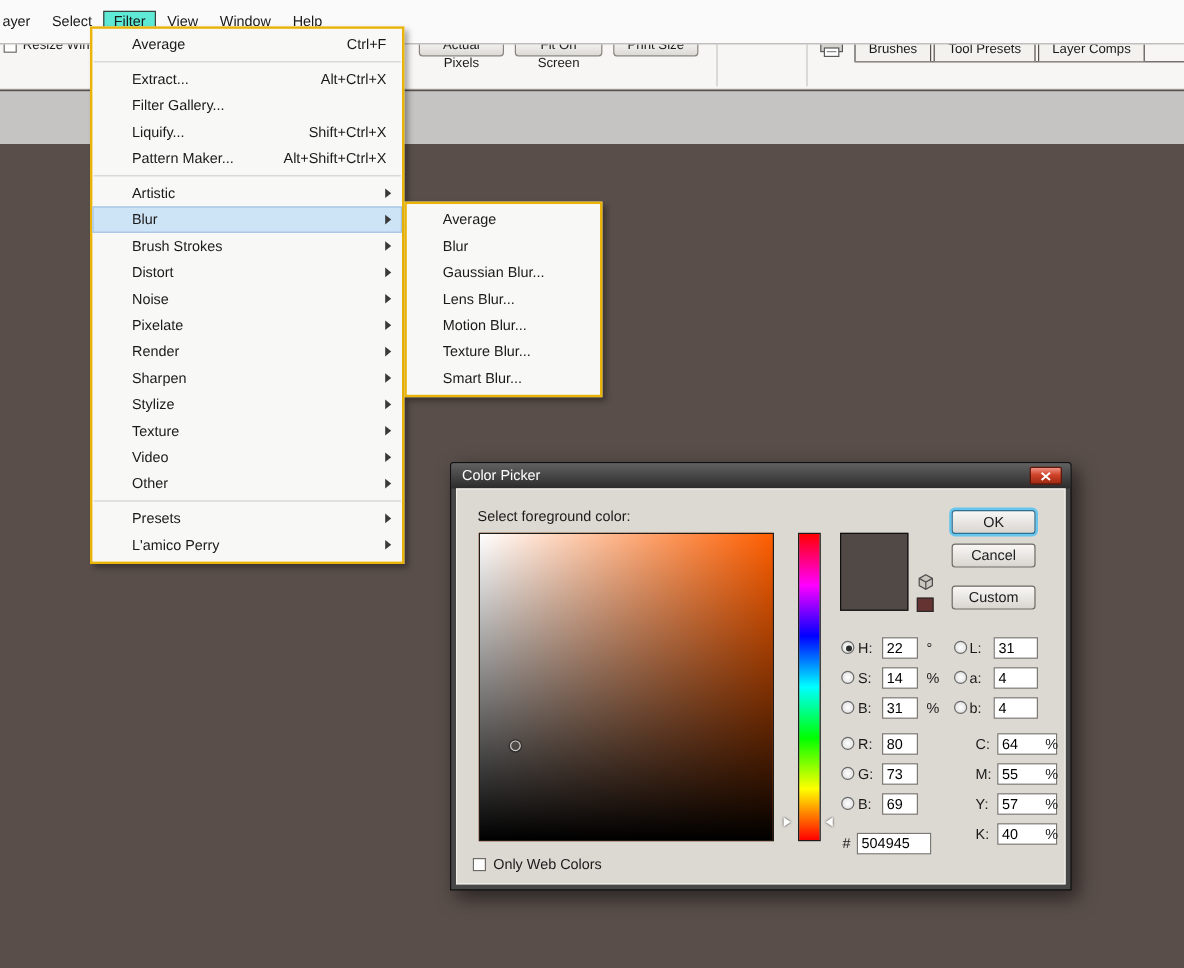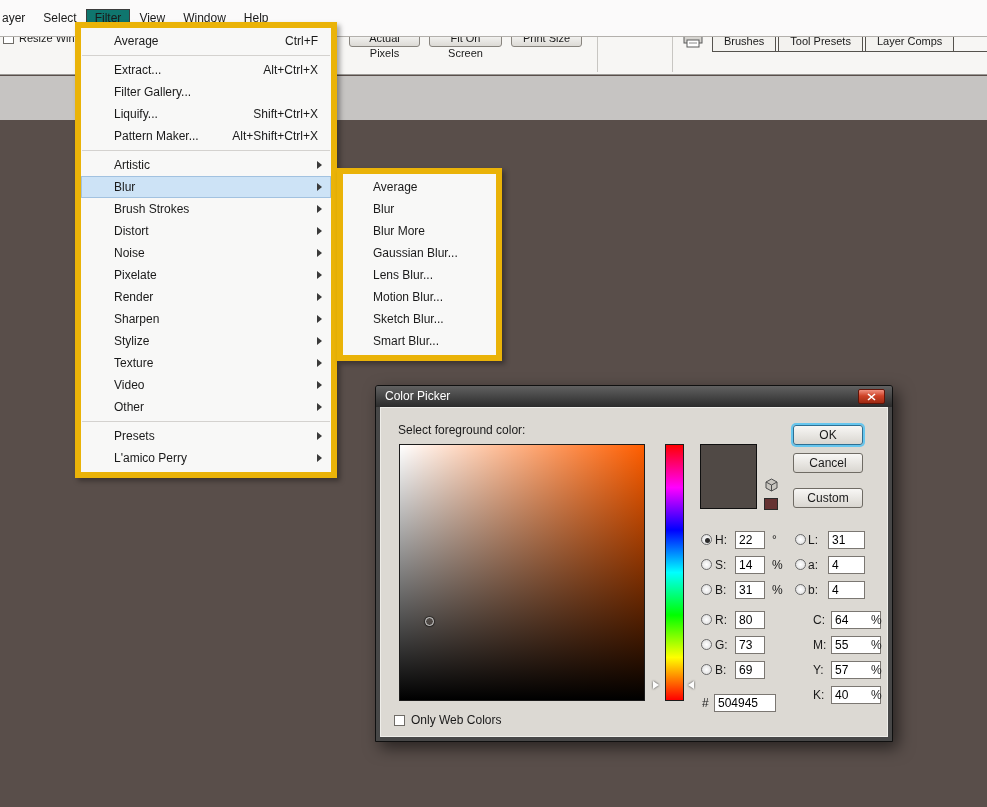--- a/index.html
+++ b/index.html
@@ -3,37 +3,37 @@
 <meta charset="utf-8">
 <style>
   * { margin:0; padding:0; box-sizing:border-box; }
   html,body { width:987px; height:807px; overflow:hidden; }
   body { position:relative; background:#594e4a; font-family:"Liberation Sans", sans-serif; font-size:12px; color:#1a1a1a; }
 
   
   .menubar { position:absolute; top:0; left:0; width:987px; height:37px; background:#fbfafa; border-bottom:1px solid #b3b0ac; display:flex; align-items:center; z-index:20; }
   .mb-item { padding:2px 9px; white-space:nowrap; }
   .mb-item.first { margin-left:-7px; }
-  .mb-item.active { border:1px solid #3c3c3c; background:#0f766e; padding:1px 8px; }
+  .mb-item.active { border:1px solid #3c3c3c; background:#5eead4; padding:1px 8px; }
 
   
   .optionsbar { position:absolute; top:22px; left:0; width:987px; height:53px; background:#f7f6f4; border-bottom:1px solid #9b9995; z-index:10; }
   .resize-row { position:absolute; left:3px; top:10px; display:flex; align-items:center; gap:5px; font-size:11px; white-space:nowrap; }
   .checkbox { display:inline-block; width:11px; height:11px; background:#fff; border:1px solid #6f6c67; }
   .ob-btn { position:absolute; top:8px; height:17px; background:linear-gradient(#ffffff,#dcdad5); border:1px solid #88847e; border-radius:3px; font-size:11px; line-height:15px; padding:0 9px; text-align:center; }
   .ob-sep { position:absolute; top:2px; width:1px; height:48px; background:#c8c6c2; }
   .palette-tabs { position:absolute; left:712px; top:11px; right:0; height:19px; border-bottom:1px solid #55524d; display:flex; align-items:flex-end; }
   .ptab { height:19px; line-height:17px; padding:0 11px; font-size:11px; background:#f3f2ef; border:1px solid #55524d; border-bottom:none; margin-right:2px; white-space:nowrap; }
 
   
   .graystrip { position:absolute; top:76px; left:0; width:987px; height:44px; background:#c6c4c2; }
   .canvas { position:absolute; top:120px; left:0; width:987px; height:687px; background:#594e4a; }
 
   
-  .menu { position:absolute; background:#f8f8f7; border:6px solid #eab308; box-shadow:3px 3px 5px rgba(0,0,0,.35); padding:2px 0 3px; z-index:40; }
+  .menu { position:absolute; background:#f8f8f7; border:2px solid #eab308; box-shadow:3px 3px 5px rgba(0,0,0,.35); padding:2px 0 3px; z-index:40; }
   #filter-menu { left:75px; top:22px; width:262px; }
   #blur-submenu { left:337px; top:168px; width:165px; }
   .fm-item { position:relative; height:22px; line-height:22px; padding-left:33px; white-space:nowrap; }
   #blur-submenu .fm-item { padding-left:30px; }
   .fm-item.hl { background:#cde3f6; outline:1px solid #a2c2e0; outline-offset:-1px; }
   .fm-short { position:absolute; right:13px; top:0; }
   .fm-arrow { position:absolute; right:9px; top:7px; width:0; height:0; border-left:5px solid #3a3a3a; border-top:4px solid transparent; border-bottom:4px solid transparent; }
   .fm-sep { height:1px; background:#d4d2cf; margin:3px 1px; }
 
   
@@ -192,25 +192,24 @@
   </div>
   <div class="fm-item">
     <span>L'amico Perry</span>
     <span class="fm-arrow"></span>
   </div>
 </div>
 
 <div class="menu" id="blur-submenu">
   <div class="fm-item"><span>Average</span></div>
   <div class="fm-item"><span>Blur</span></div>
-  <div class="fm-item"><span>Blur More</span></div>
   <div class="fm-item"><span>Gaussian Blur...</span></div>
   <div class="fm-item"><span>Lens Blur...</span></div>
   <div class="fm-item"><span>Motion Blur...</span></div>
-  <div class="fm-item"><span>Sketch Blur...</span></div>
+  <div class="fm-item"><span>Texture Blur...</span></div>
   <div class="fm-item"><span>Smart Blur...</span></div>
 </div>
 
 <div id="dlg">
   <div class="titlebar">
     <span>Color Picker</span>
     <span class="closebtn">
       <svg width="9" height="8" viewBox="0 0 9 8">
         <path d="M1 1 L8 7 M8 1 L1 7" stroke="#ffffff" stroke-width="1.6"></path>
       </svg>

